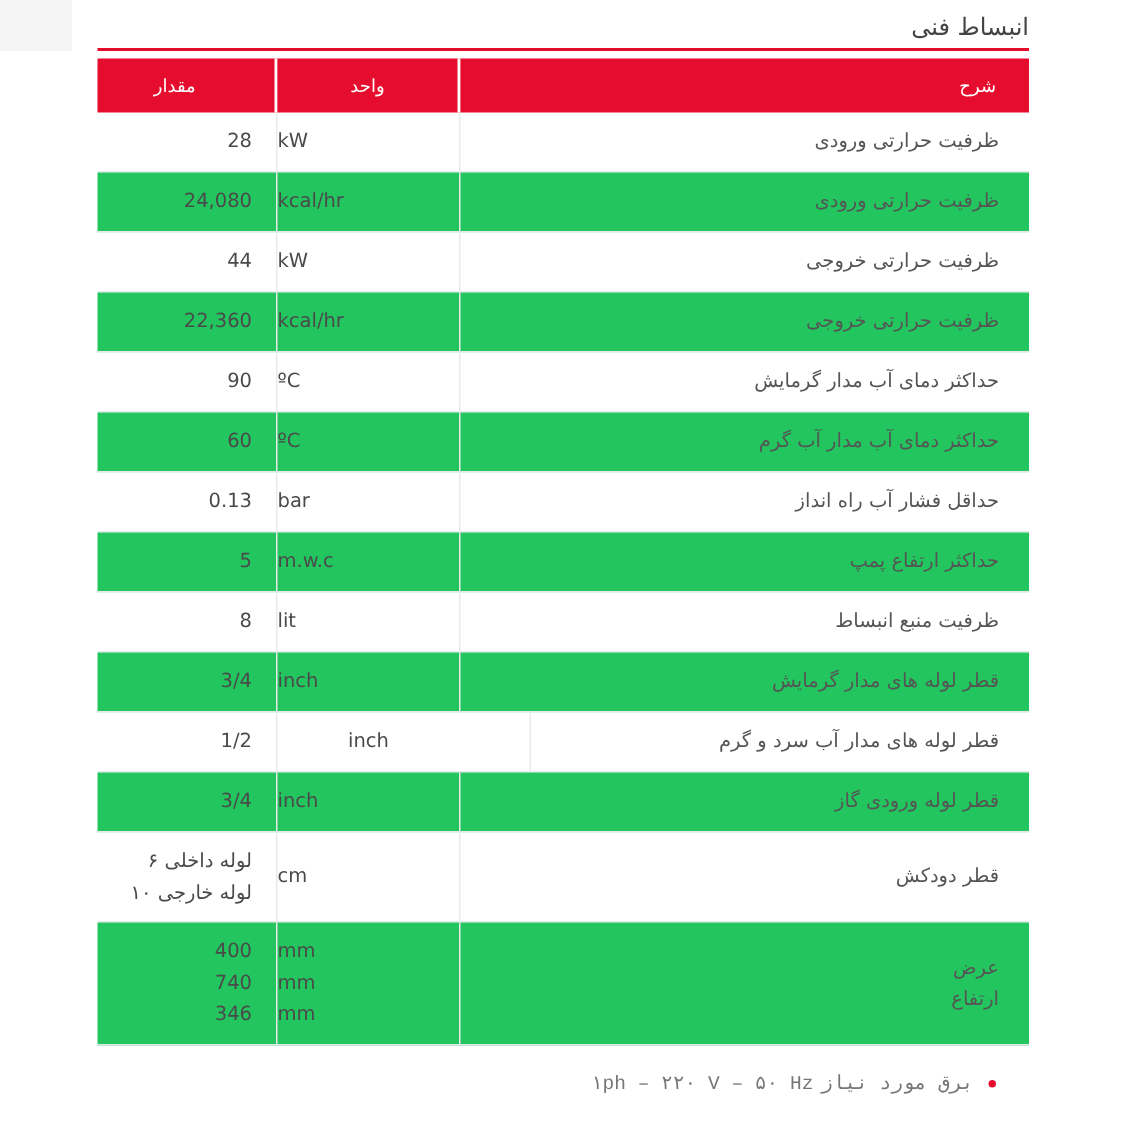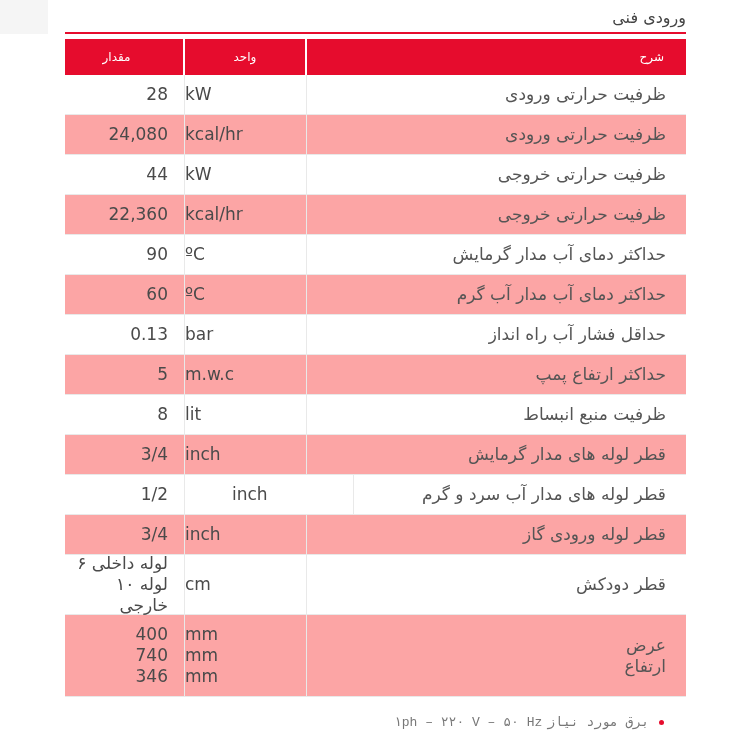--- a/index.html
+++ b/index.html
@@ -19,24 +19,24 @@
   .th{
     background:#e60c2d;color:#ffffff;font-size:12px;line-height:36px;
     box-sizing:border-box;direction:rtl;
   }
   .th-value{width:120px;text-align:center;padding-right:15px;border-left:2px solid #ffffff;border-left:none;border-right:2px solid #ffffff;}
   .th-unit{width:122px;text-align:center;border-right:2px solid #ffffff;}
   .th-desc{flex:1;text-align:right;padding-right:22px;}
   .row{
     display:flex;box-sizing:border-box;border-bottom:1px solid #e9e9e9;background:#ffffff;
   }
-  .row.shade{background:#fca5a5;}
+  .row.shade{background:#22c55e;}
   .cell{
     display:flex;flex-direction:column;justify-content:center;
-    box-sizing:border-box;font-size:17px;line-height:21px;
+    box-sizing:border-box;font-size:13px;line-height:21px;
   }
   .c-value{width:120px;border-right:1px solid #e9e9e9;direction:ltr;text-align:right;padding-right:16px;color:#4a4a4a;}
   .c-unit{width:122px;border-right:1px solid #e9e9e9;direction:ltr;text-align:left;padding-right:15px;color:#4a4a4a;}
   .c-desc{flex:1;direction:rtl;text-align:right;padding-right:20px;color:#555555;}
   .note{
     margin-top:17px;direction:rtl;text-align:right;padding-right:22px;
     font-size:13px;color:#777777;line-height:18px;font-family:Liberation Mono, monospace;
   }
   .bullet{
     display:inline-block;width:5px;height:5px;border-radius:50%;
@@ -44,21 +44,21 @@
   }
   .note-value{margin-right:5px;direction:ltr;unicode-bidi:embed;}
 </style>
 </head>
 <body>
 
 <div class="page">
   <div class="corner-block"></div>
   <div class="content">
 
-    <h2 class="title">ورودی فنی</h2>
+    <h2 class="title">انبساط فنی</h2>
     <div class="accent-line"></div>
 
     <div class="spec-table">
       <div class="thead">
         <div class="th th-value">مقدار</div>
         <div class="th th-unit">واحد</div>
         <div class="th th-desc">شرح</div>
       </div>
       <div class="tbody" id="tbody">
           <div class="row" style="height: 40px;">

